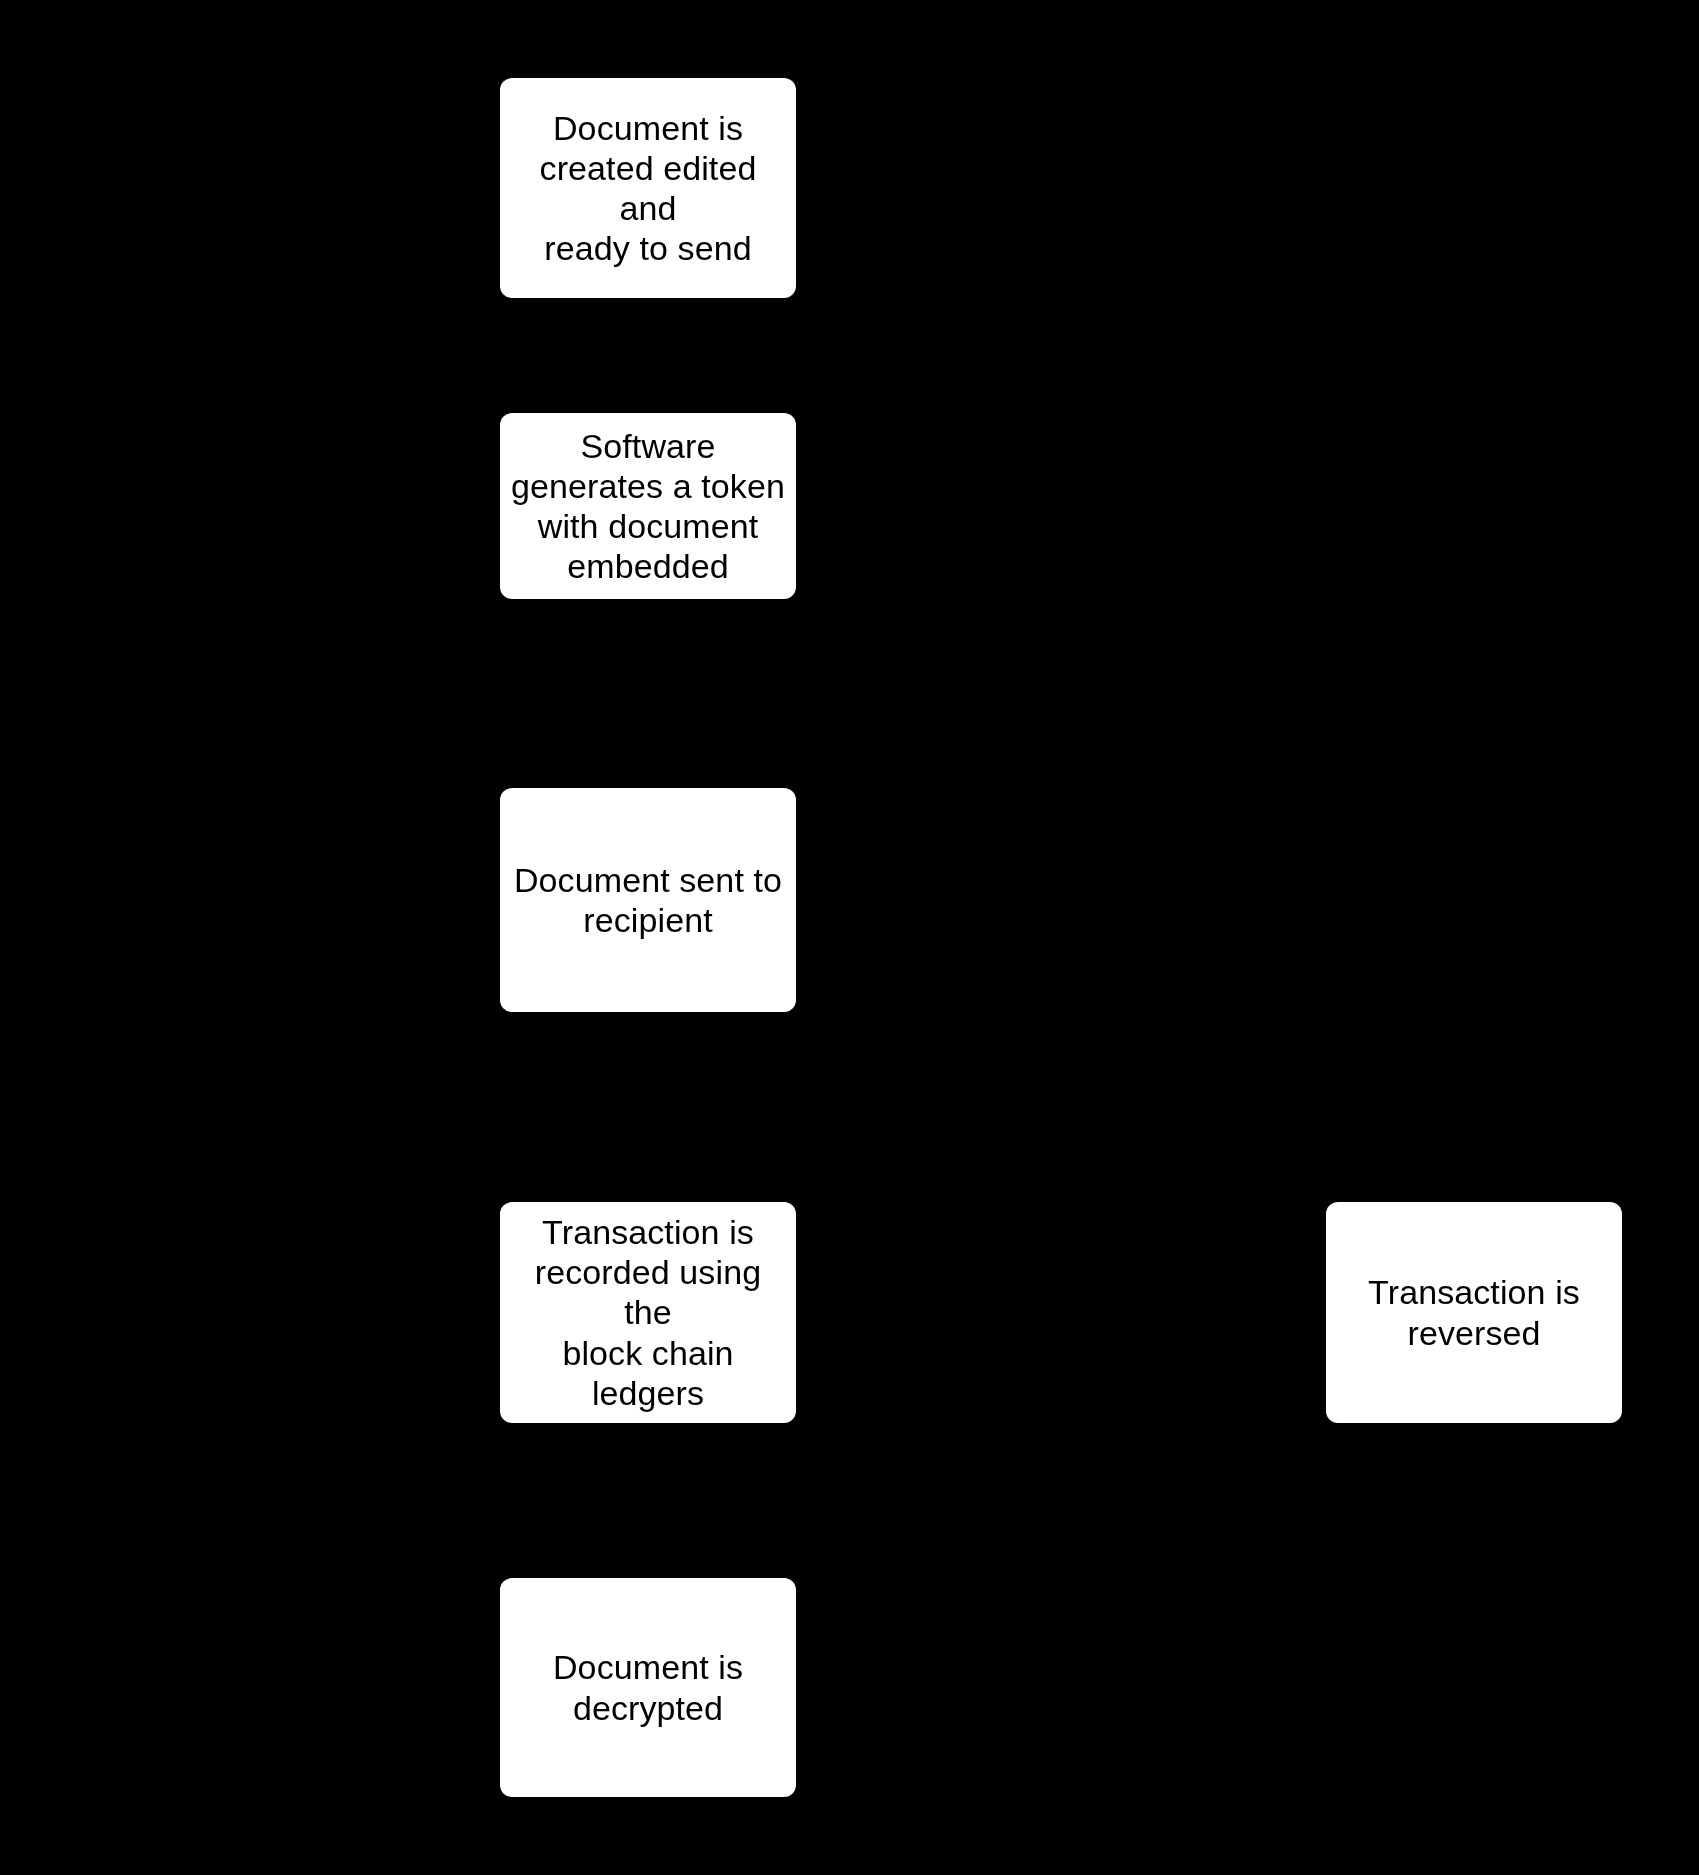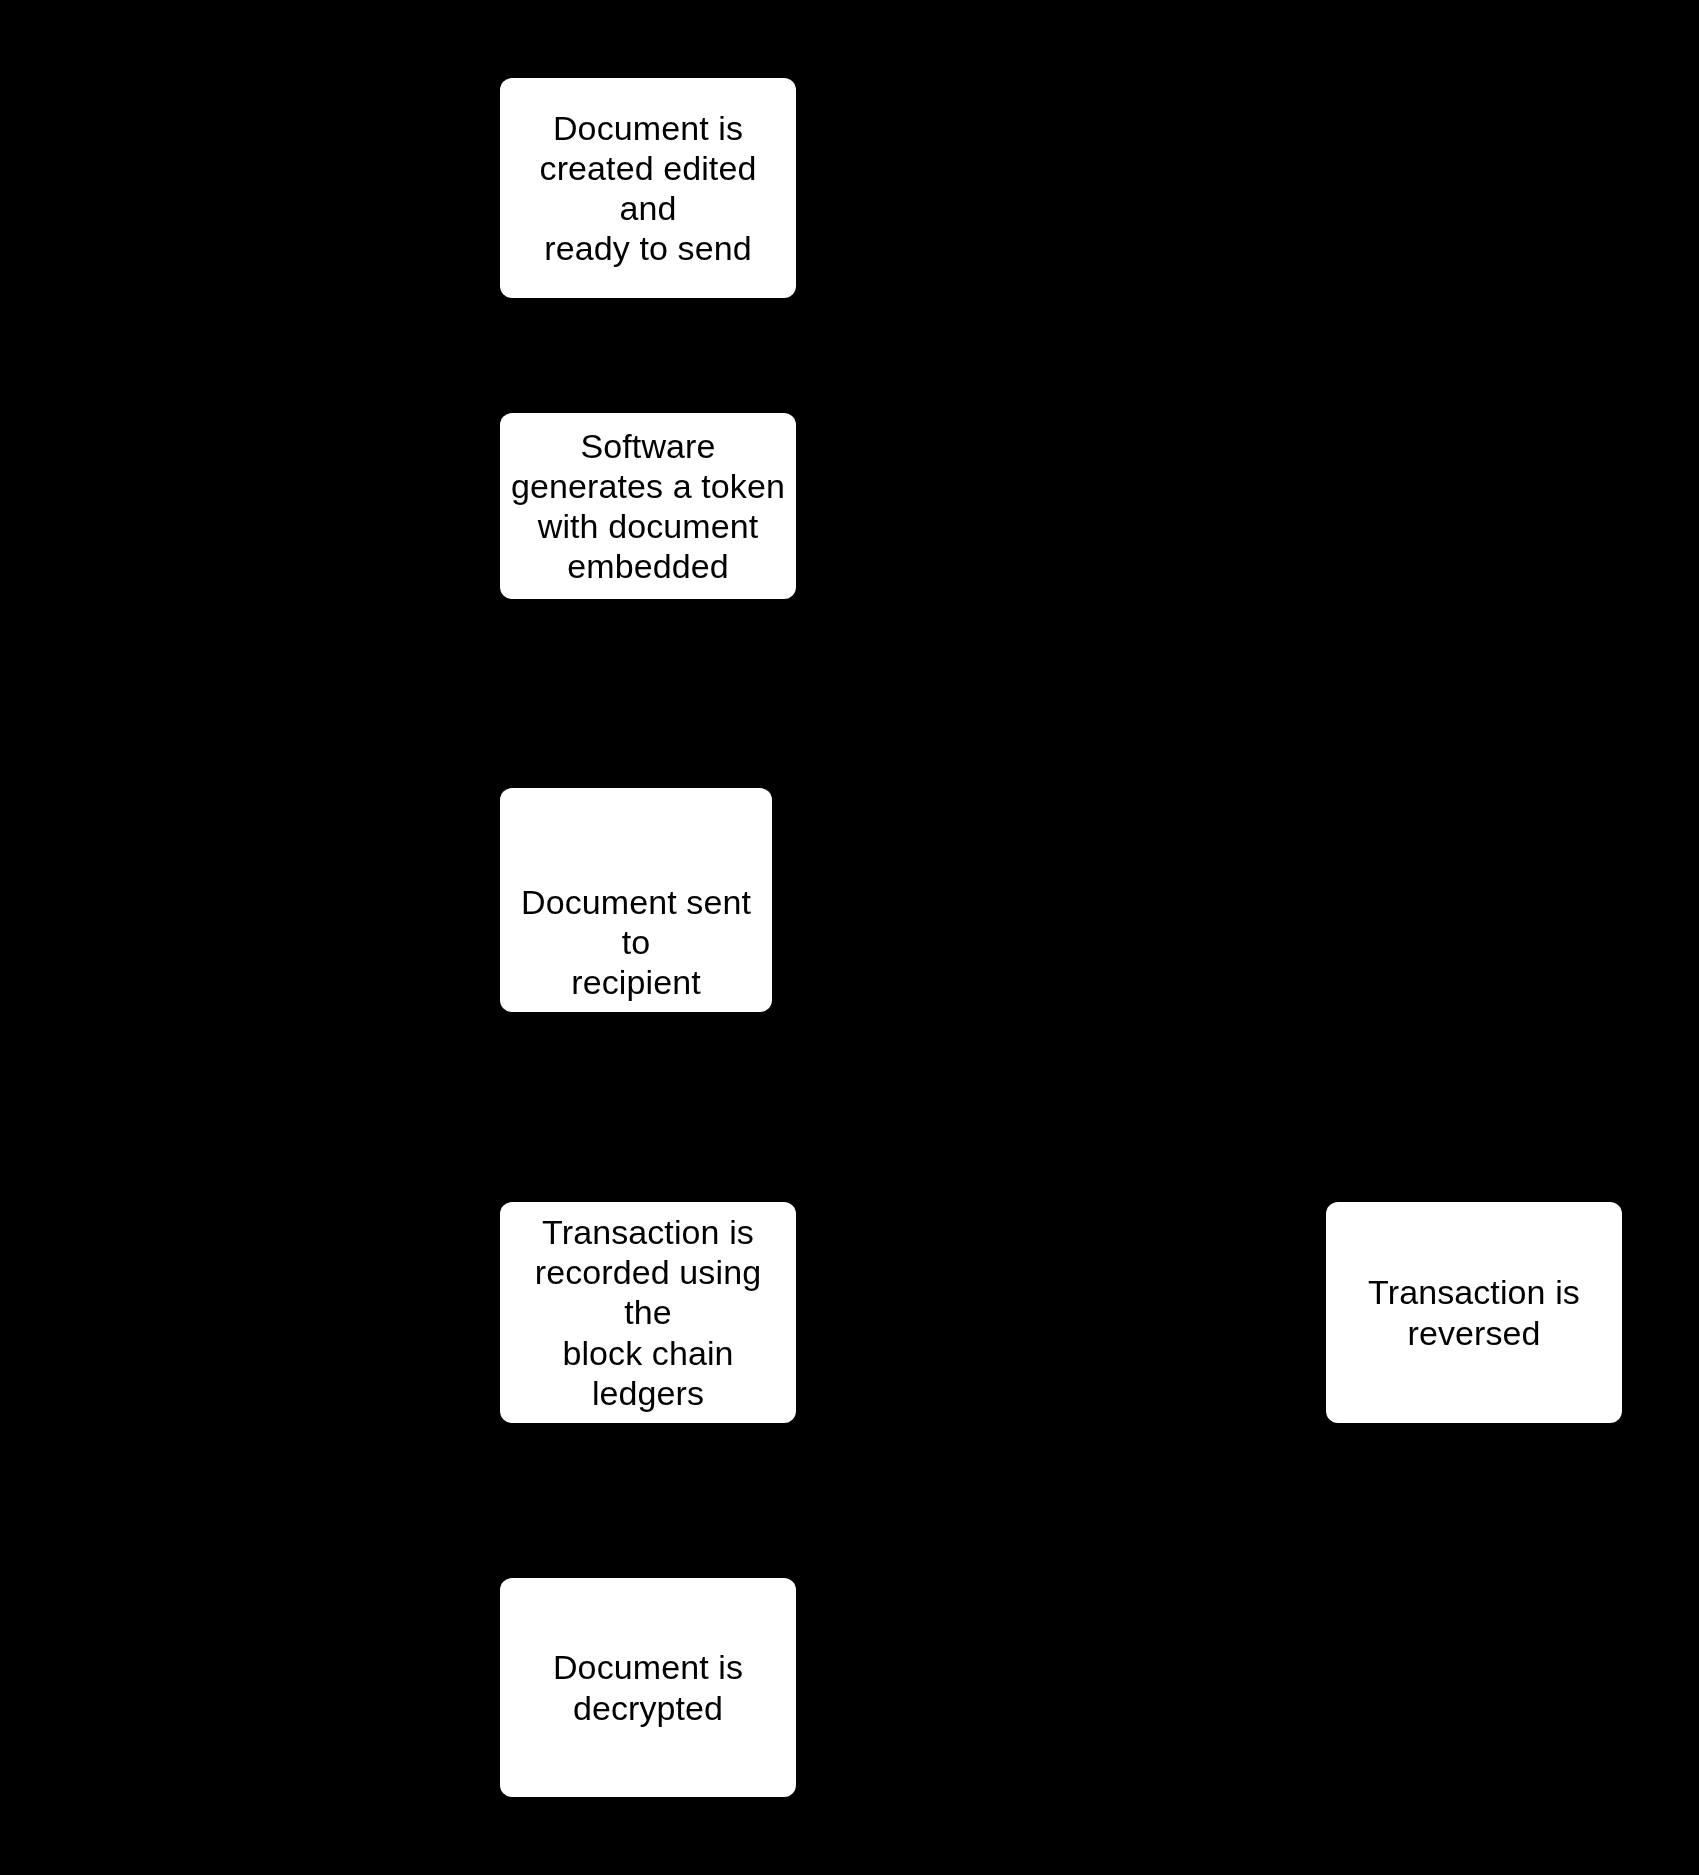--- a/index.html
+++ b/index.html
@@ -16,35 +16,35 @@
     font-family: "Liberation Sans", sans-serif;
   }
   .node {
     position: absolute;
     background: #ffffff;
     border-radius: 12px;
     box-sizing: border-box;
     display: flex;
     align-items: center;
     justify-content: center;
-    padding: 10px 10px;
+    padding: 24px 10px;
   }
   .node-label {
     color: #000000;
     font-family: "Liberation Sans", sans-serif;
     font-size: 34px;
     line-height: 1.18;
     text-align: center;
     white-space: pre-line;
     letter-spacing: 0.1px;
   }
   
   #node-document-created   { left: 500px; top: 78px;   width: 296px; height: 220px; }
   #node-token-generated    { left: 500px; top: 413px;  width: 296px; height: 186px; }
-  #node-document-sent      { left: 500px; top: 788px;  width: 272px; height: 224px; align-items: flex-end; }
+  #node-document-sent      { left: 500px; top: 788px;  width: 296px; height: 224px; }
   #node-transaction-recorded { left: 500px; top: 1202px; width: 296px; height: 221px; }
   #node-transaction-reversed { left: 1326px; top: 1202px; width: 296px; height: 221px; }
   #node-document-decrypted { left: 500px; top: 1578px; width: 296px; height: 219px; }
 
   
   .connector-layer {
     position: absolute;
     left: 0; top: 0;
     width: 1699px;
     height: 1875px;

